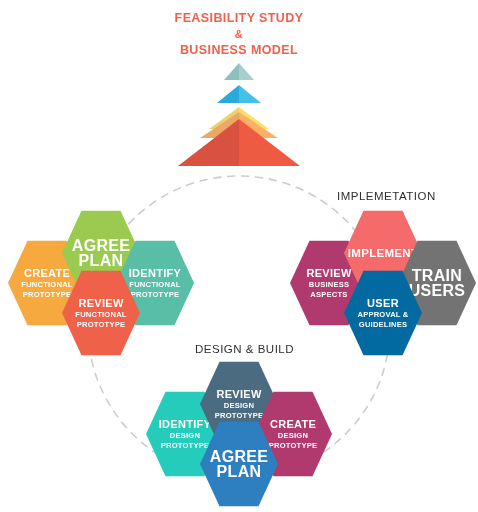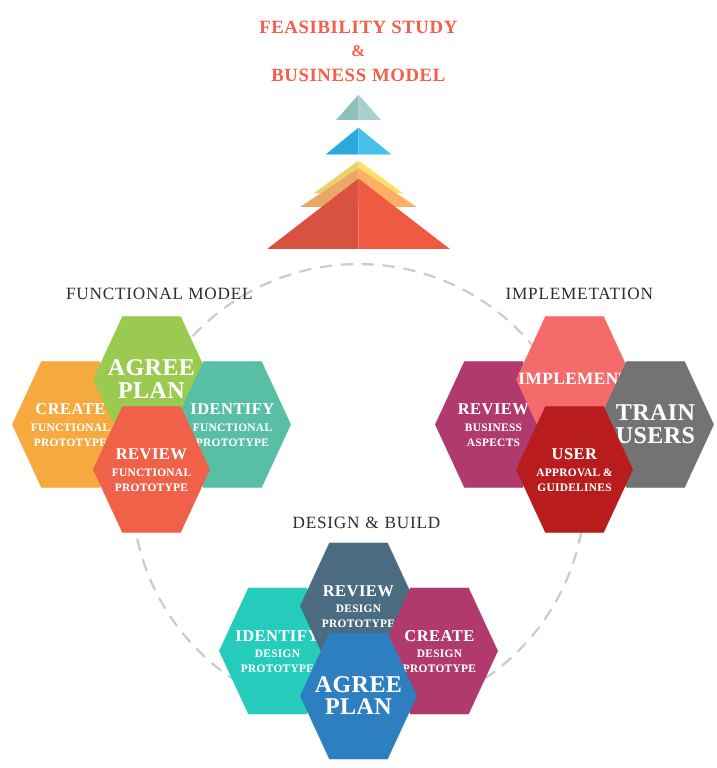--- a/index.html
+++ b/index.html
@@ -13,21 +13,20 @@
     height: 512px;
     position: relative;
     overflow: hidden;
   }
   #stage {
     position: absolute;
     left: 0;
     top: 0;
     width: 478px;
     height: 408px;
-    font-family: Liberation Serif, serif;
   }
   .layer {
     position: absolute;
     left: 0;
     top: 0;
     width: 478px;
     height: 512px;
   }
   
   .main-title {
@@ -135,21 +134,20 @@
     <polygon points="239,107 209,129 239,129" fill="#EAD469"></polygon>
     <polygon points="239,107 239,129 269,129" fill="#FBE06B"></polygon>
 
     <polygon points="239,112 200,138 239,138" fill="#EAA765"></polygon>
     <polygon points="239,112 239,138 278,138" fill="#FBB066"></polygon>
 
     <polygon points="239,119 178,166 239,166" fill="#D9523F"></polygon>
     <polygon points="239,119 239,166 300,166" fill="#EF5B42"></polygon>
   </svg>
 
-  <div class="cluster-heading" id="heading-functional">FUNCTIONAL MODEL</div>
   <div class="cluster-heading" id="heading-implement">IMPLEMETATION</div>
   <div class="cluster-heading" id="heading-design">DESIGN &amp; BUILD</div>
 
   <div class="hex" style="left:8px; top:239px; width:78px; height:88px; background:#F5A93F;">
     <div class="l1">CREATE</div>
     <div class="l2">FUNCTIONAL</div>
     <div class="l3">PROTOTYPE</div>
   </div>
 
   <div class="hex solo" style="left:62px; top:209px; width:78px; height:88px; background:#9ACA4F;">
@@ -177,21 +175,21 @@
 
   <div class="hex big" style="left:344px; top:209px; width:78px; height:88px; background:#F56A6A;">
     <div class="l1">IMPLEMENT</div>
   </div>
 
   <div class="hex solo" style="left:398px; top:239px; width:78px; height:88px; background:#737373;">
     <div class="l1">TRAIN</div>
     <div class="l1">USERS</div>
   </div>
 
-  <div class="hex" style="left:344px; top:269px; width:78px; height:88px; background:#b91c1c;">
+  <div class="hex" style="left:344px; top:269px; width:78px; height:88px; background:#0369a1;">
     <div class="l1">USER</div>
     <div class="l2">APPROVAL &amp;</div>
     <div class="l3">GUIDELINES</div>
   </div>
 
   <div class="hex" style="left:146px; top:390px; width:78px; height:88px; background:#25CCBB;">
     <div class="l1">IDENTIFY</div>
     <div class="l2">DESIGN</div>
     <div class="l3">PROTOTYPE</div>
   </div>

